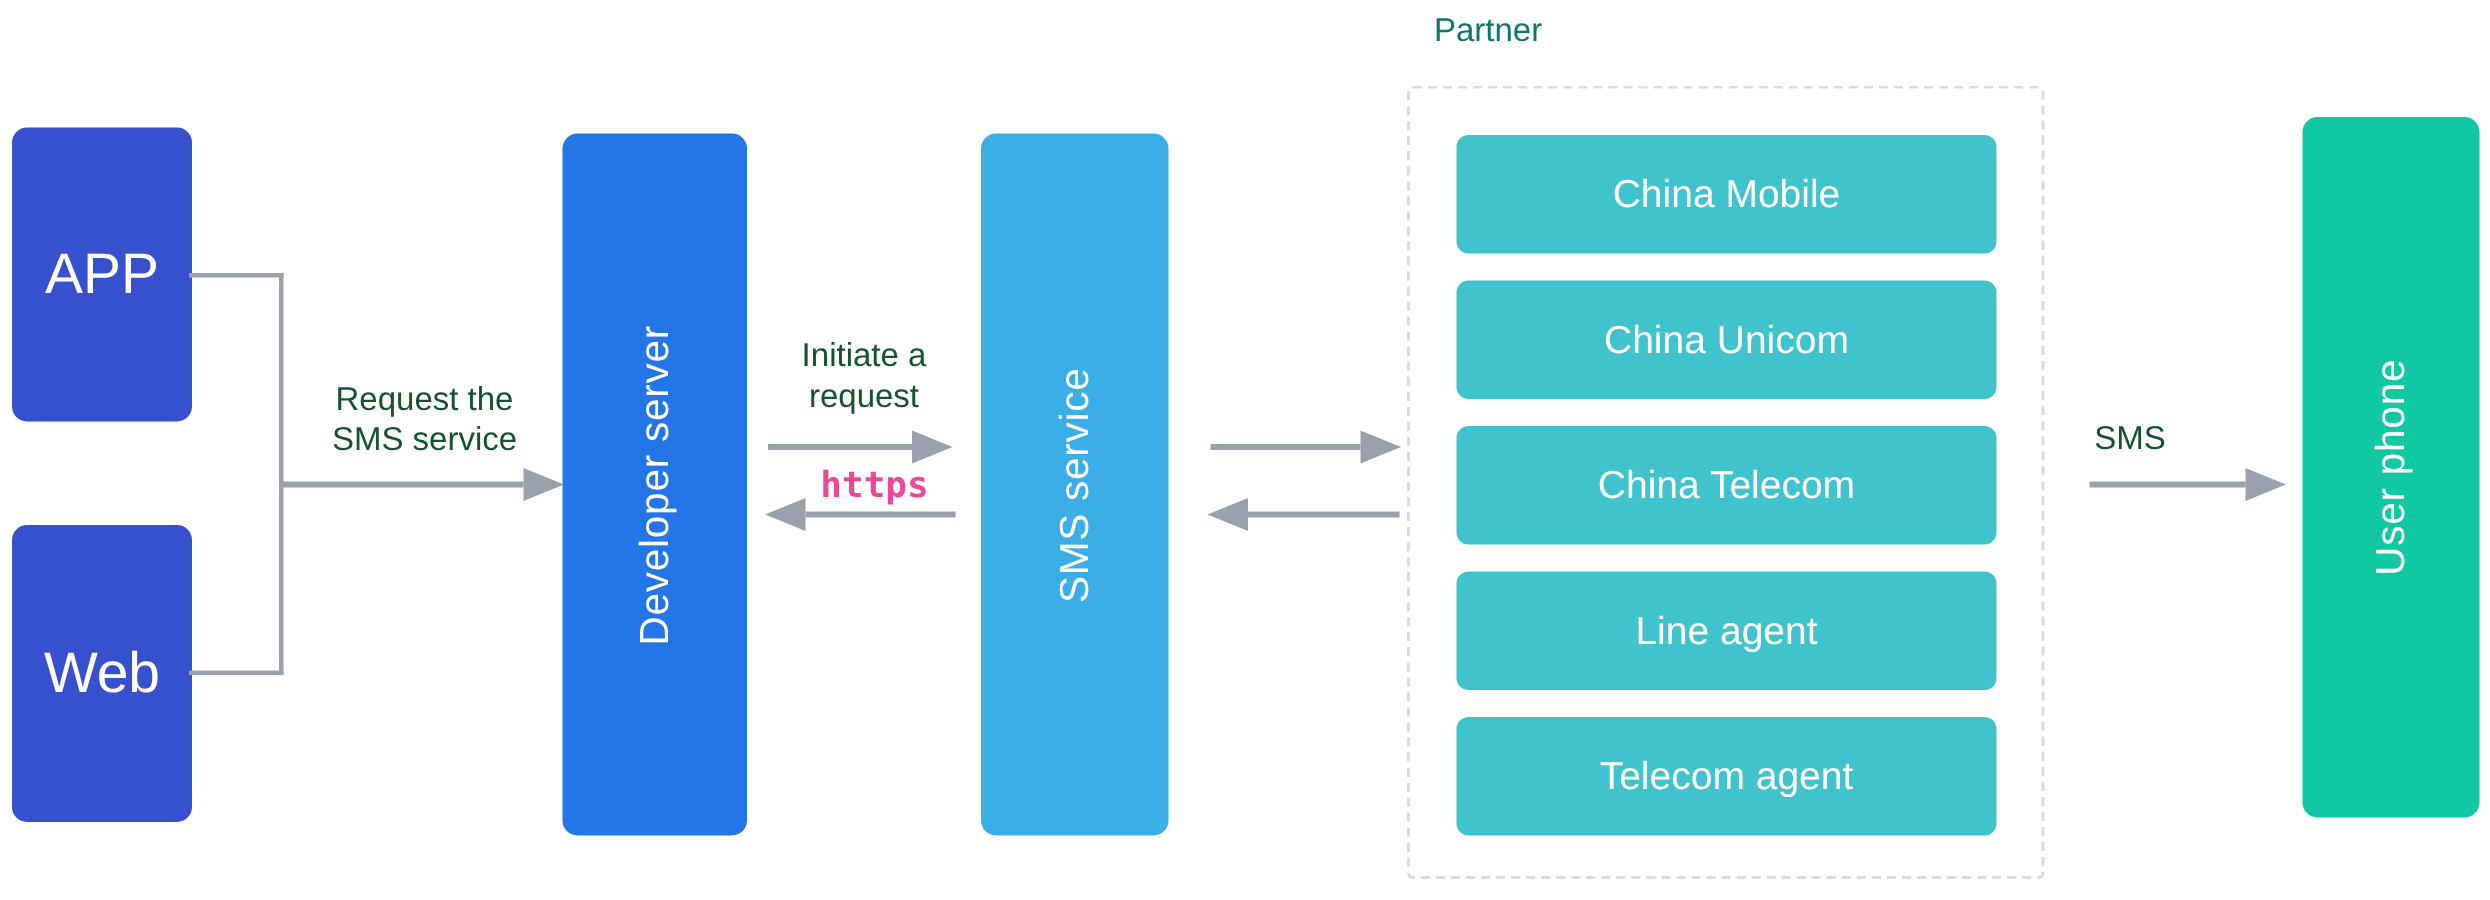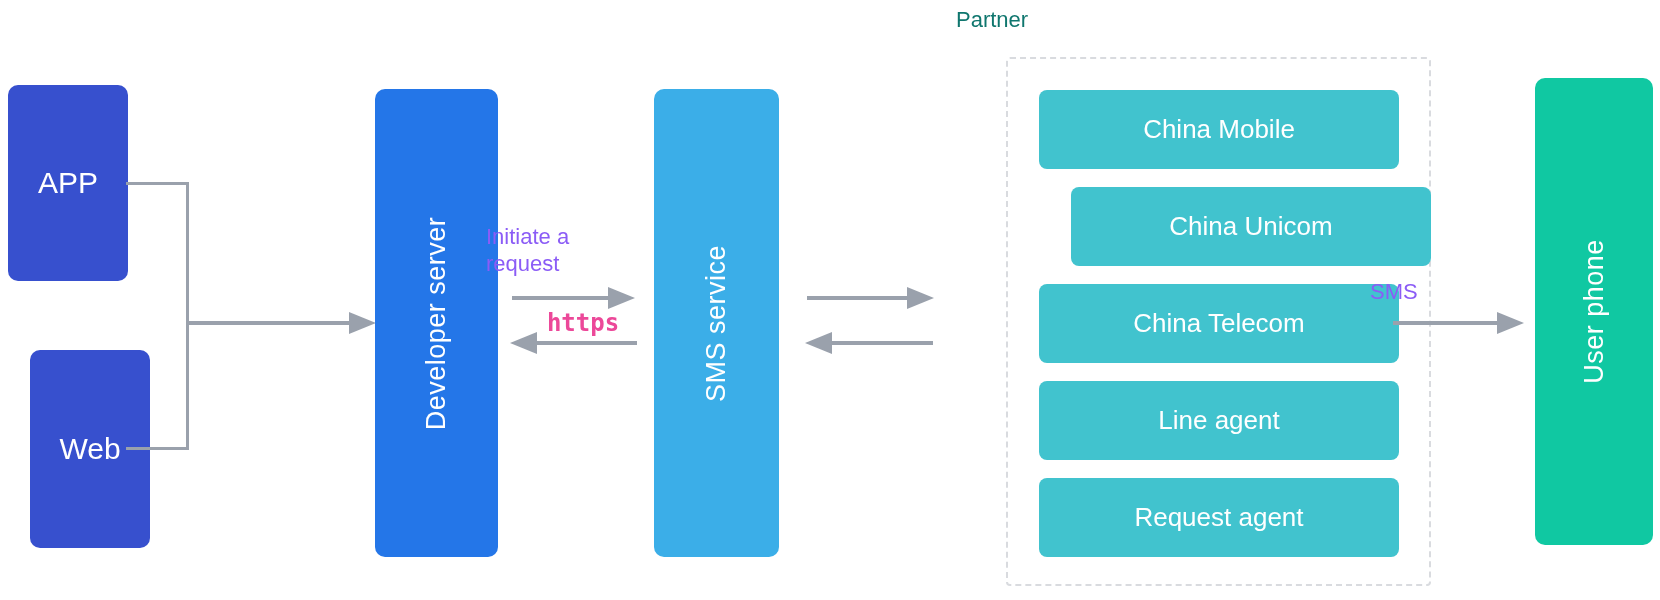--- a/index.html
+++ b/index.html
@@ -20,64 +20,64 @@
   .node {
     position: absolute;
     border-radius: 10px;
     display: flex;
     align-items: center;
     justify-content: center;
     color: #ffffff;
   }
   .client {
     background: #3750CE;
-    font-size: 30px;
+    font-size: 38px;
   }
   .node-app { left: 8px;  top: 85px;  width: 120px; height: 196px; }
-  .node-web { left: 8px;  top: 350px; width: 120px; height: 198px; margin-left: 22px; }
+  .node-web { left: 8px;  top: 350px; width: 120px; height: 198px; }
 
   .vnode .vtext {
     transform: rotate(-90deg);
     white-space: nowrap;
     font-size: 27px;
     letter-spacing: 0.5px;
   }
   .node-dev  { left: 375px;  top: 89px; width: 123px; height: 468px; background: #2476E8; }
   .node-sms  { left: 654px;  top: 89px; width: 125px; height: 468px; background: #3BAEE8; }
   .node-user { left: 1535px; top: 78px; width: 118px; height: 467px; background: #10C8A2; }
 
   
   .partner-title {
     position: absolute;
     left: 956px; top: 7px;
     font-size: 22px;
     color: #0f766e;
   }
   .partner-box {
     position: absolute;
-    left: 1006px; top: 57px;
+    left: 938px; top: 57px;
     width: 425px; height: 529px;
     border: 2px dashed #D9DBDF;
     border-radius: 4px;
     box-sizing: border-box;
   }
   .carrier {
     position: absolute;
     left: 31px;
     width: 360px; height: 79px;
     background: #41C3CE;
     border-radius: 8px;
     color: #ffffff;
     font-size: 26px;
     display: flex;
     align-items: center;
     justify-content: center;
   }
   .carrier:nth-of-type(1) { top: 31px;  }
-  .carrier:nth-of-type(2) { top: 128px; margin-left: 32px; }
+  .carrier:nth-of-type(2) { top: 128px; }
   .carrier:nth-of-type(3) { top: 225px; text-align: right; }
   .carrier:nth-of-type(4) { top: 322px; }
   .carrier:nth-of-type(5) { top: 419px; }
 
   
   .hline, .vline {
     position: absolute;
     background: #9AA1AC;
   }
   .hline { height: 4px; }
@@ -88,24 +88,24 @@
     width: 0; height: 0;
     border-top: 11px solid transparent;
     border-bottom: 11px solid transparent;
   }
   .head-right { border-left: 27px solid #9AA1AC; }
   .head-left  { border-right: 27px solid #9AA1AC; }
 
   
   .note {
     position: absolute;
-    color: #8b5cf6;
+    color: #14532d;
     font-size: 22px;
     line-height: 27px;
-    text-align: left;
+    text-align: center;
   }
   .https {
     position: absolute;
     left: 523px; top: 309px;
     width: 120px;
     text-align: center;
     font-family: "DejaVu Sans Mono", monospace;
     font-weight: bold;
     font-size: 24px;
     color: #ec4899;
@@ -122,20 +122,24 @@
   <div class="node client node-web">
     <span>Web</span>
   </div>
 
   <div class="hline thin" style="left:126px; top:182px; width:63px;"></div>
   <div class="hline thin" style="left:126px; top:447px; width:63px;"></div>
   <div class="vline" style="left:186px; top:182px; height:268px;"></div>
 
   <div class="hline" style="left:187px; top:321px; width:162px;"></div>
   <div class="head-right" style="left:349px; top:312px;"></div>
+  <div class="note" style="left:183px; top:252px; width:200px;">
+    <div>Request the</div>
+    <div>SMS service</div>
+  </div>
 
   <div class="node vnode node-dev">
     <span class="vtext">Developer server</span>
   </div>
 
   <div class="note" style="left:486px; top:223px; width:180px;">
     <div>Initiate a</div>
     <div>request</div>
   </div>
   <div class="hline" style="left:512px; top:296px; width:96px;"></div>
@@ -163,21 +167,21 @@
     <div class="carrier">
       <span>China Unicom</span>
     </div>
     <div class="carrier">
       <span>China Telecom</span>
     </div>
     <div class="carrier">
       <span>Line agent</span>
     </div>
     <div class="carrier">
-      <span>Request agent</span>
+      <span>Telecom agent</span>
     </div>
   </div>
 
   <div class="note" style="left:1370px; top:278px; width:100px;">SMS</div>
   <div class="hline" style="left:1393px; top:321px; width:104px;"></div>
   <div class="head-right" style="left:1497px; top:312px;"></div>
 
   <div class="node vnode node-user">
     <span class="vtext">User phone</span>
   </div>

